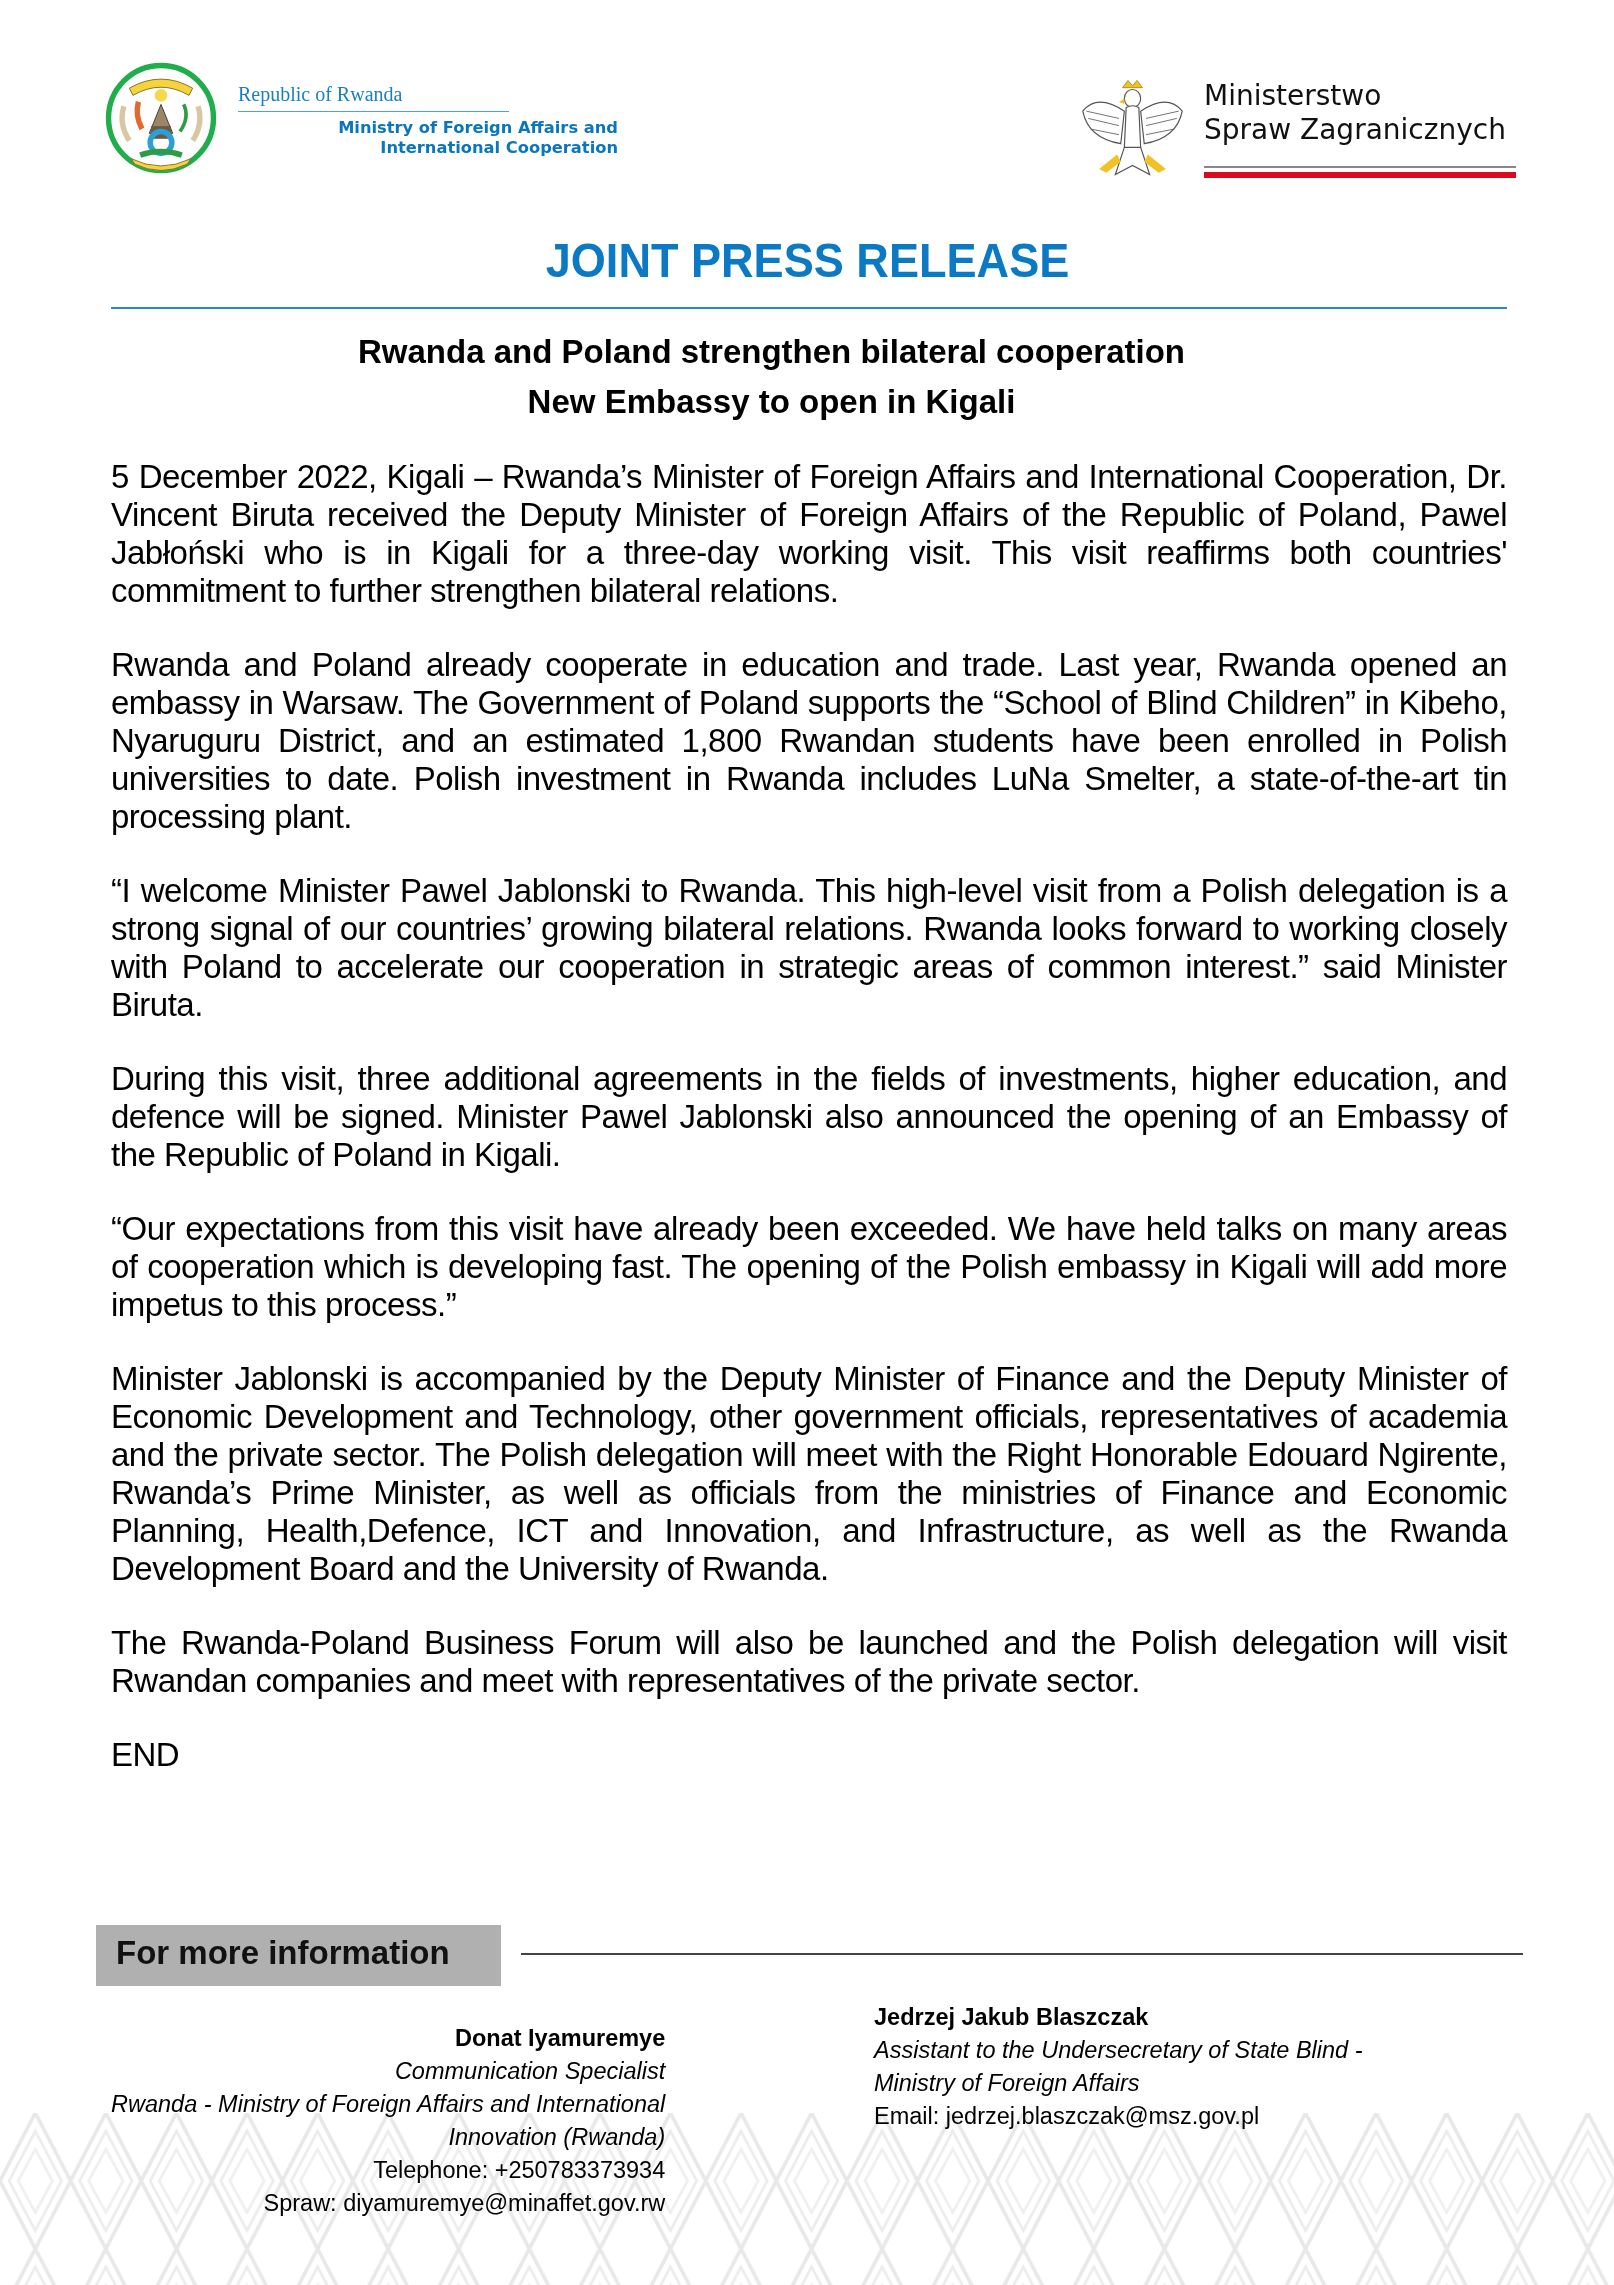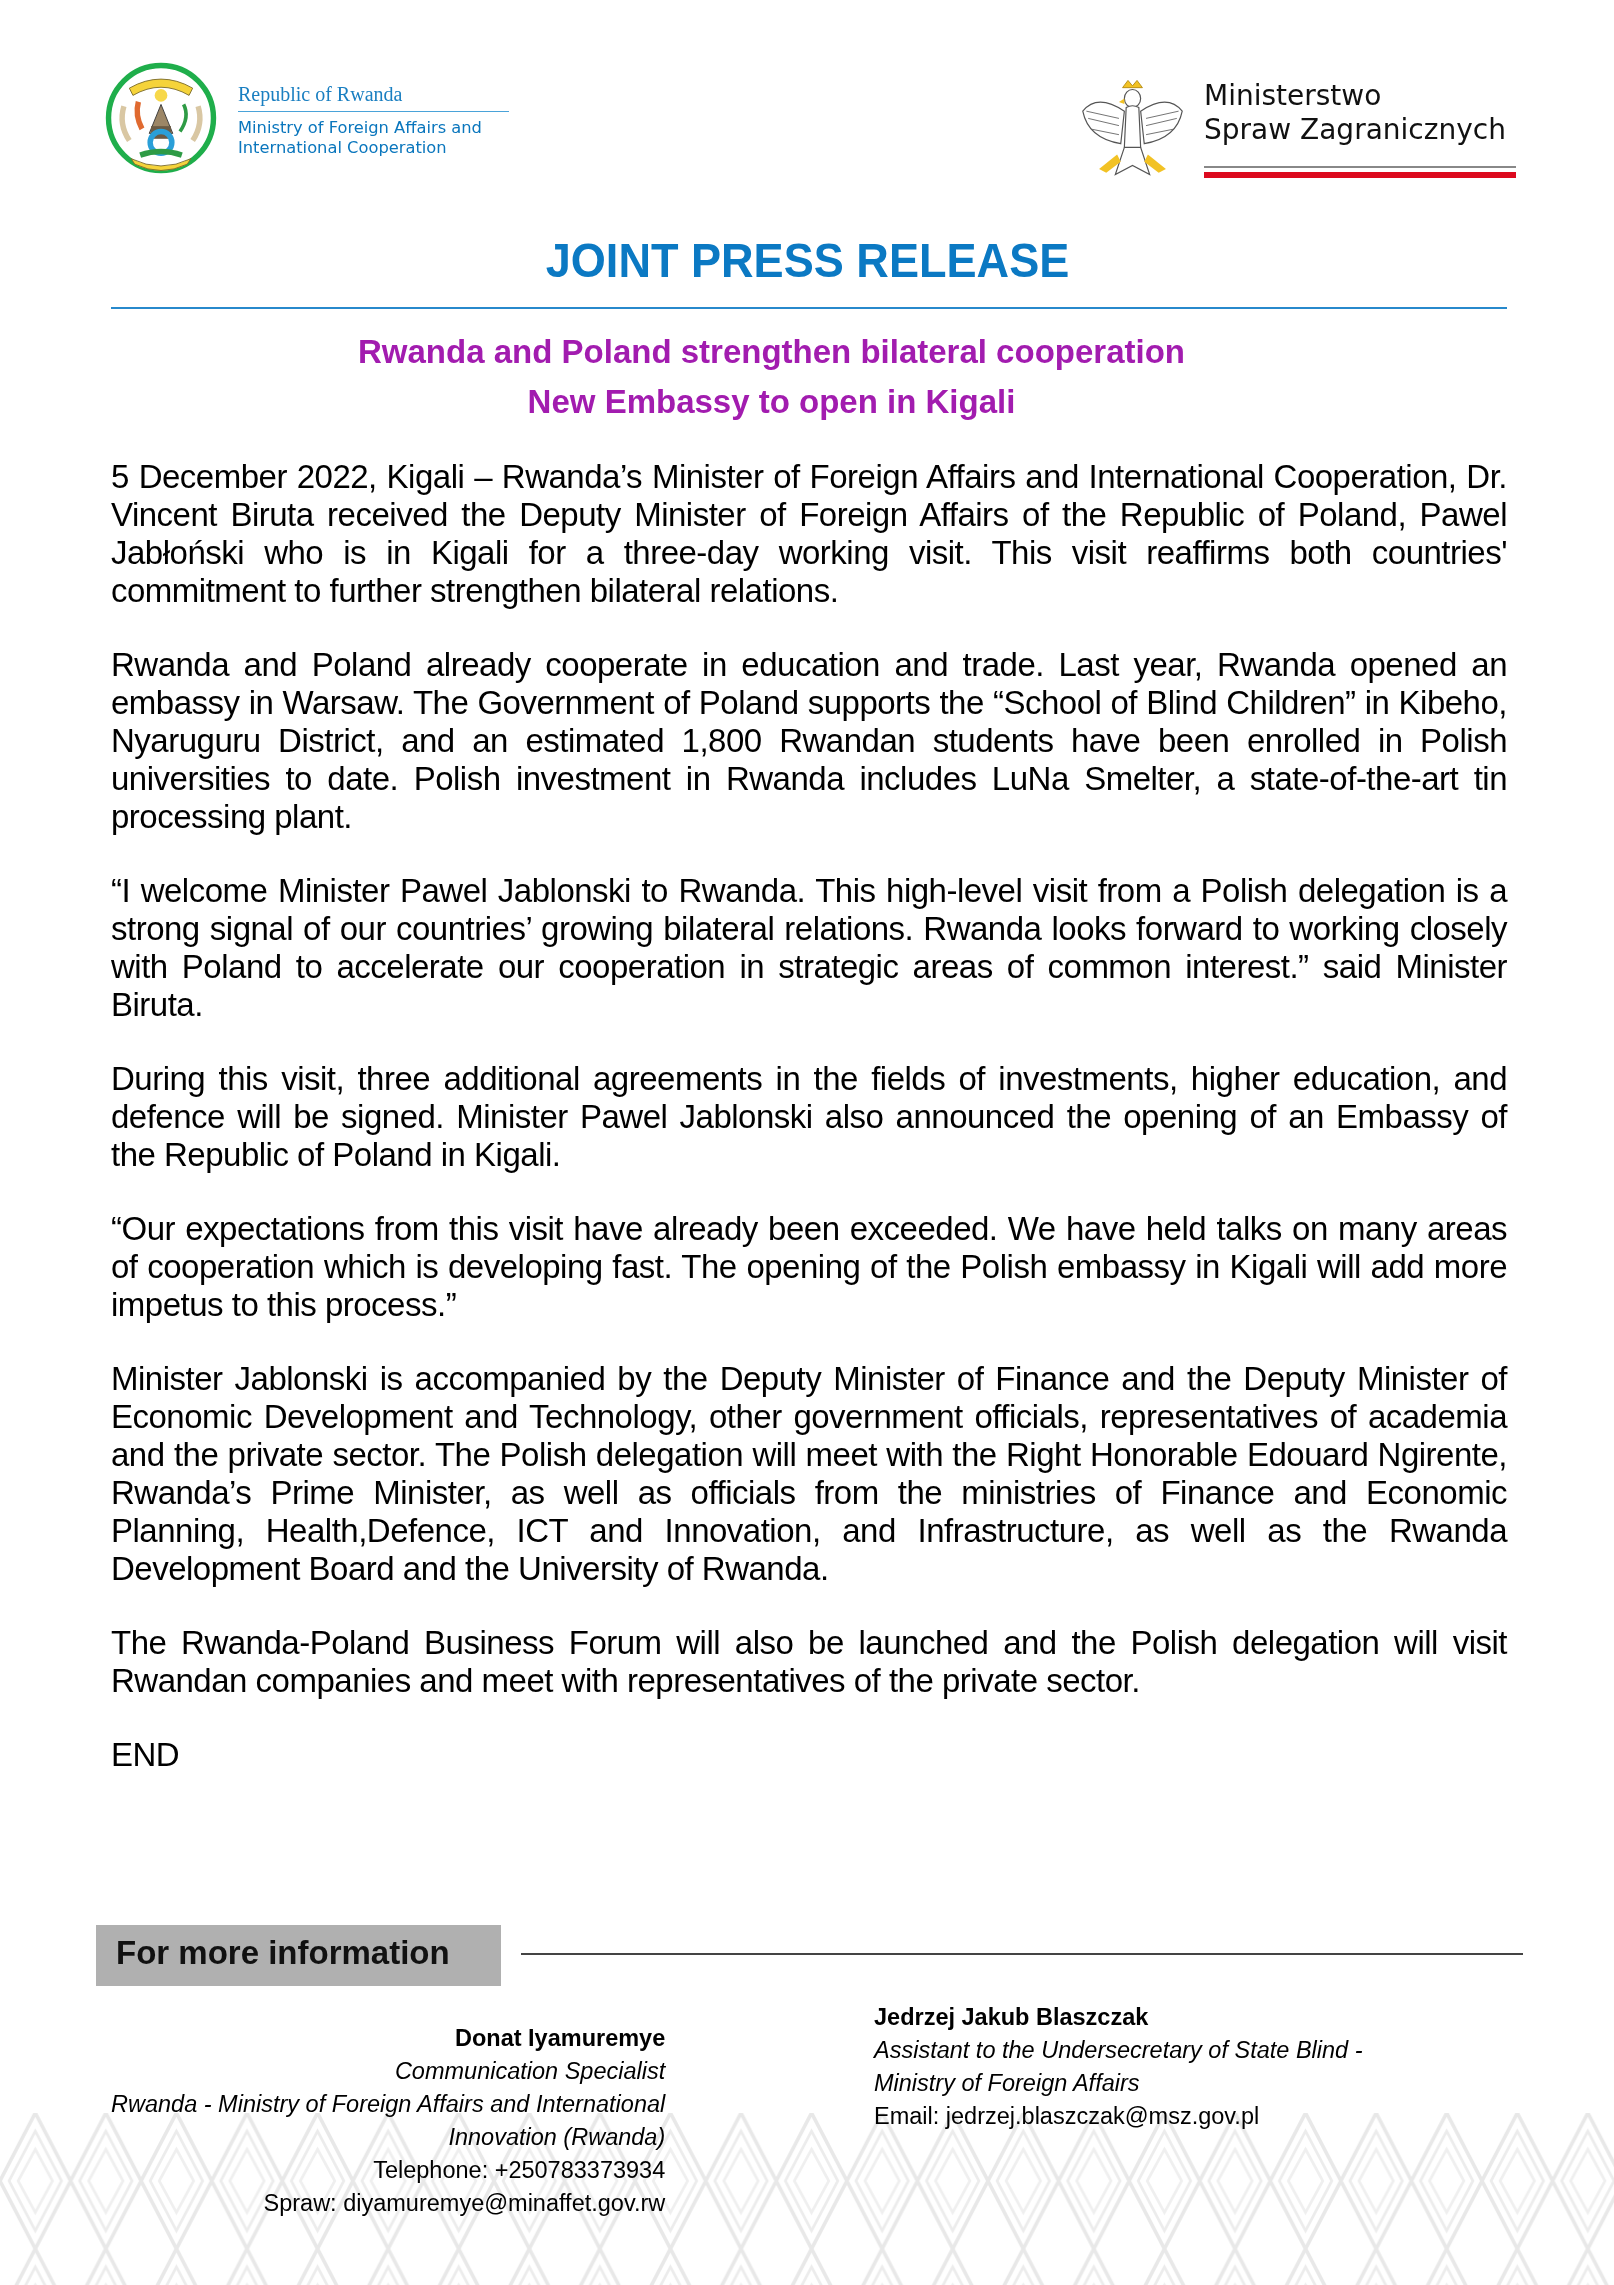--- a/index.html
+++ b/index.html
@@ -10,32 +10,32 @@
   .pattern {
     position: absolute; left: 0; right: 0; bottom: 0; height: 172px; z-index: 0;
   }
   .pattern svg { width: 100%; height: 100%; display: block; }
 
   
   .logo-rw { position: absolute; left: 104px; top: 56px; width: 416px; height: 145px; z-index: 1; }
   .seal { position: absolute; left: 0; top: 5.4px; width: 114px; height: 114px; }
   .rw-text { position: absolute; left: 134px; top: 27px; width: 380px; }
   .rw-republic { color: #1a7fc1; font-size: 20px; font-family: Liberation Serif, serif; padding-bottom: 5.4px; border-bottom: 1.8px solid #4aa3d9; display: inline-block; width: 271px; }
-  .rw-ministry { color: #0a76bd; font-size: 16.3px; font-weight: normal; font-family: "DejaVu Sans", sans-serif; line-height: 20px; margin-top: 5.4px; }
+  .rw-ministry { color: #0a76bd; font-size: 16.3px; font-weight: bold; font-family: "DejaVu Sans", sans-serif; line-height: 20px; margin-top: 5.4px; text-align: right; }
 
   .logo-pl { position: absolute; left: 1072px; top: 68px; width: 452px; height: 118px; z-index: 1; text-decoration: underline; }
   .eagle { position: absolute; left: 7.2px; top: 7.2px; width: 107px; height: 113px; }
   .pl-text { position: absolute; left: 132px; top: 11px; font-size: 28px; line-height: 34px; color: #111; font-family: "DejaVu Sans", sans-serif; }
   .pl-rule-grey { position: absolute; left: 132px; top: 98px; width: 312px; height: 1.8px; background: #888; }
   .pl-rule-red { position: absolute; left: 132px; top: 104px; width: 312px; height: 6.3px; background: #dc0a1e; }
 
   
   .title { position: absolute; left: 0; width: 1615px; top: 232px; text-align: center; color: #0b79c3; font-weight: bold; font-size: 49px; z-index: 1; transform: scaleX(0.92); }
   .title-rule { position: absolute; left: 111px; width: 1396px; top: 307px; height: 1.8px; background: #2789cc; z-index: 1; }
-  .subtitle { position: absolute; left: 0; width: 1543px; top: 327px; text-align: center; color: #a21caf; font-weight: bold; font-size: 33px; line-height: 50px; z-index: 1; }
+  .subtitle { position: absolute; left: 0; width: 1543px; top: 327px; text-align: center; color: #000000; font-weight: bold; font-size: 33px; line-height: 50px; z-index: 1; }
 
   
   .body { position: absolute; left: 111px; width: 1396px; top: 458px; z-index: 1; }
   .body p { margin: 0 0 36px 0; font-size: 33px; line-height: 38px; text-align: justify; letter-spacing: -0.5px; }
   .body p.end { text-align: left; margin-top: 0; }
 
   
   .info-bar { position: absolute; left: 96px; top: 1925px; width: 405px; height: 61px; background: #b0b0b0; z-index: 1; }
   .info-bar span { position: absolute; left: 20px; top: 9px; font-size: 33px; font-weight: bold; color: #111; }
   .info-rule { position: absolute; left: 521px; top: 1953px; width: 1002px; height: 1.8px; background: #444; z-index: 1; }

